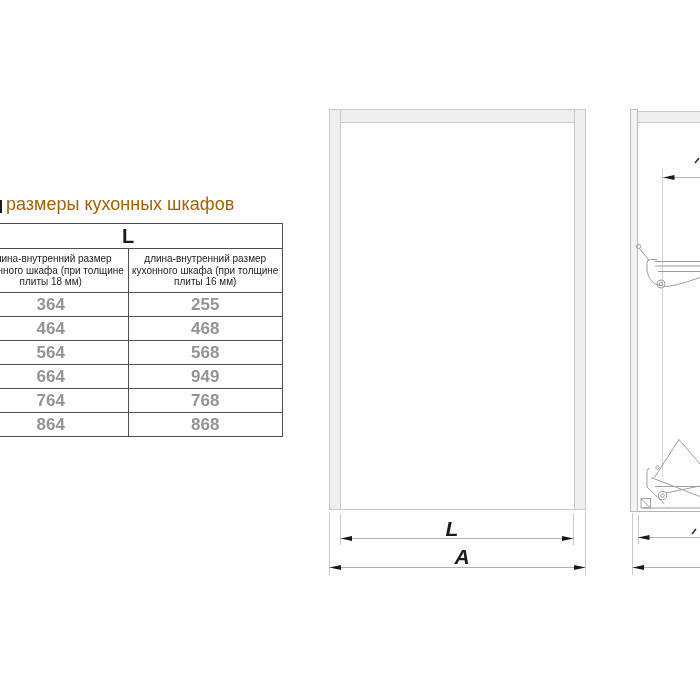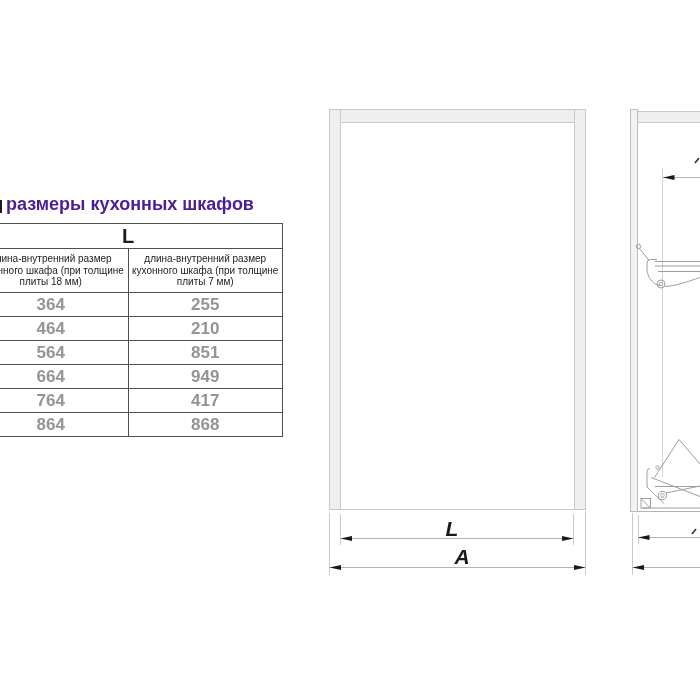--- a/index.html
+++ b/index.html
@@ -1,20 +1,20 @@
 <!DOCTYPE html>
 <html><head>
 <meta charset="utf-8">
 <style>
   html,body{margin:0;padding:0;background:#fff;}
   body{width:700px;height:700px;overflow:hidden;font-family:"Liberation Sans",sans-serif;}
   .page{position:relative;width:700px;height:700px;overflow:hidden;background:#fff;}
 
   
-  .title{position:absolute;left:6px;top:194px;font-size:18px;font-weight:bold;color:#4c1d95;white-space:nowrap;}
+  .title{position:absolute;left:6px;top:194px;font-size:18px;font-weight:normal;color:#a16207;white-space:nowrap;}
   .title-frag{position:absolute;left:0;top:200px;width:2px;height:13px;background:#1c1c1c;}
 
   
   .dim-table-wrap{position:absolute;left:-27px;top:223px;}
   table.dims{border-collapse:collapse;table-layout:fixed;width:310px;}
   table.dims td{border:1px solid #4f4f4f;text-align:center;vertical-align:middle;padding:0;}
   td.group-h{height:24px;font-size:20px;font-weight:bold;color:#1c1c1c;}
   td.sub-h{height:43px;font-size:10px;line-height:11.5px;color:#1c1c1c;padding:1px 2px;}
   td.val{height:23px;font-size:17px;font-weight:bold;color:#949494;}
 
@@ -30,43 +30,43 @@
   <div class="title">размеры кухонных шкафов</div>
 
   <div class="dim-table-wrap">
     <table class="dims">
       <tbody>
         <tr>
           <td class="group-h" colspan="2">L</td>
         </tr>
         <tr>
           <td class="sub-h" style="width:158px">длина-внутренний размер кухонного шкафа (при толщине плиты 18 мм)</td>
-          <td class="sub-h" style="width:152px">длина-внутренний размер кухонного шкафа (при толщине плиты 7 мм)</td>
+          <td class="sub-h" style="width:152px">длина-внутренний размер кухонного шкафа (при толщине плиты 16 мм)</td>
         </tr>
       </tbody>
       <tbody id="dims-body">
           <tr>
             <td class="val">364</td>
             <td class="val">255</td>
           </tr>
           <tr>
             <td class="val">464</td>
-            <td class="val">210</td>
+            <td class="val">468</td>
           </tr>
           <tr>
             <td class="val">564</td>
-            <td class="val">851</td>
+            <td class="val">568</td>
           </tr>
           <tr>
             <td class="val">664</td>
             <td class="val">949</td>
           </tr>
           <tr>
             <td class="val">764</td>
-            <td class="val">417</td>
+            <td class="val">768</td>
           </tr>
           <tr>
             <td class="val">864</td>
             <td class="val">868</td>
           </tr>
         </tbody>
     </table>
   </div>
 
   <svg class="svg-abs" style="left:318px;top:100px" width="284" height="490" viewBox="318 100 284 490">

